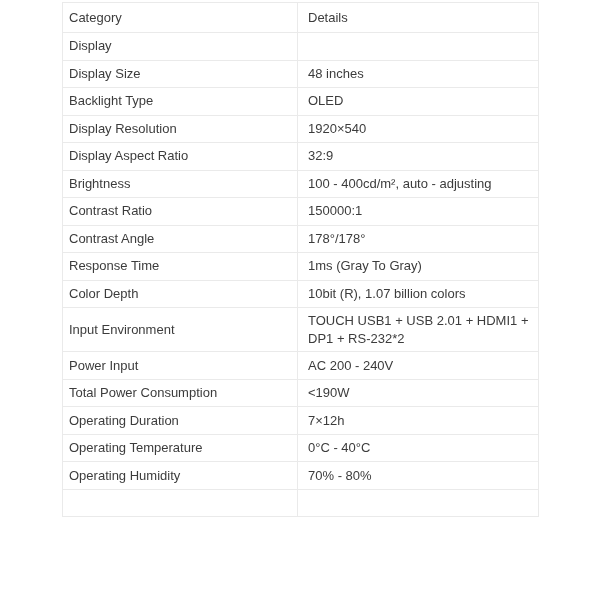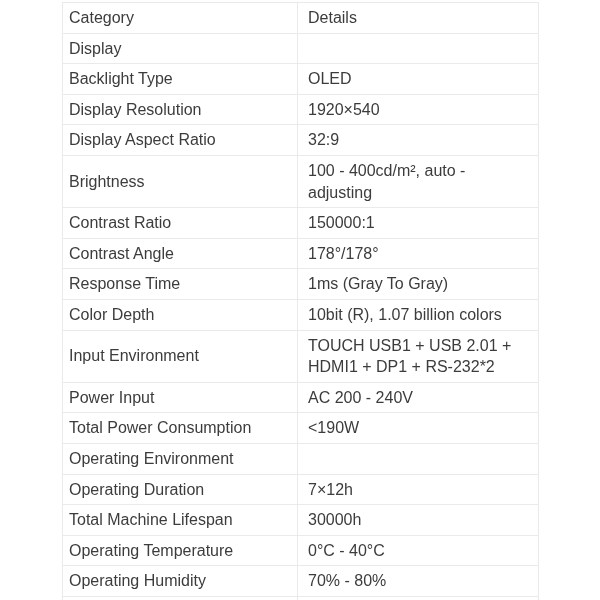--- a/index.html
+++ b/index.html
@@ -16,21 +16,21 @@
     position: absolute;
     left: 62px;
     top: 2px;
     width: 476px;
     border-collapse: collapse;
     table-layout: fixed;
   }
   .spec-table th,
   .spec-table td {
     border: 1px solid #eaeaea;
-    font-size: 16px;
+    font-size: 13px;
     font-weight: 400;
     color: #3c3c3c;
     text-align: left;
     vertical-align: middle;
     padding: 4px 8px 4px 6px;
     line-height: 1.35;
     overflow: hidden;
   }
   .spec-table th:last-child,
   .spec-table td:last-child {
@@ -52,20 +52,24 @@
     <thead>
       <tr>
         <th>Category</th>
         <th>Details</th>
       </tr>
     </thead>
     <tbody>
         <tr>
           <td>Display</td>
           <td></td>
+        </tr>
+        <tr>
+          <td>Display Size</td>
+          <td>48 inches</td>
         </tr>
         <tr>
           <td>Backlight Type</td>
           <td>OLED</td>
         </tr>
         <tr>
           <td>Display Resolution</td>
           <td>1920×540</td>
         </tr>
         <tr>
@@ -98,30 +102,22 @@
         </tr>
         <tr>
           <td>Power Input</td>
           <td>AC 200 - 240V</td>
         </tr>
         <tr>
           <td>Total Power Consumption</td>
           <td>&lt;190W</td>
         </tr>
         <tr>
-          <td>Operating Environment</td>
-          <td></td>
-        </tr>
-        <tr>
           <td>Operating Duration</td>
           <td>7×12h</td>
-        </tr>
-        <tr>
-          <td>Total Machine Lifespan</td>
-          <td>30000h</td>
         </tr>
         <tr>
           <td>Operating Temperature</td>
           <td>0°C - 40°C</td>
         </tr>
         <tr>
           <td>Operating Humidity</td>
           <td>70% - 80%</td>
         </tr>
       </tbody>

